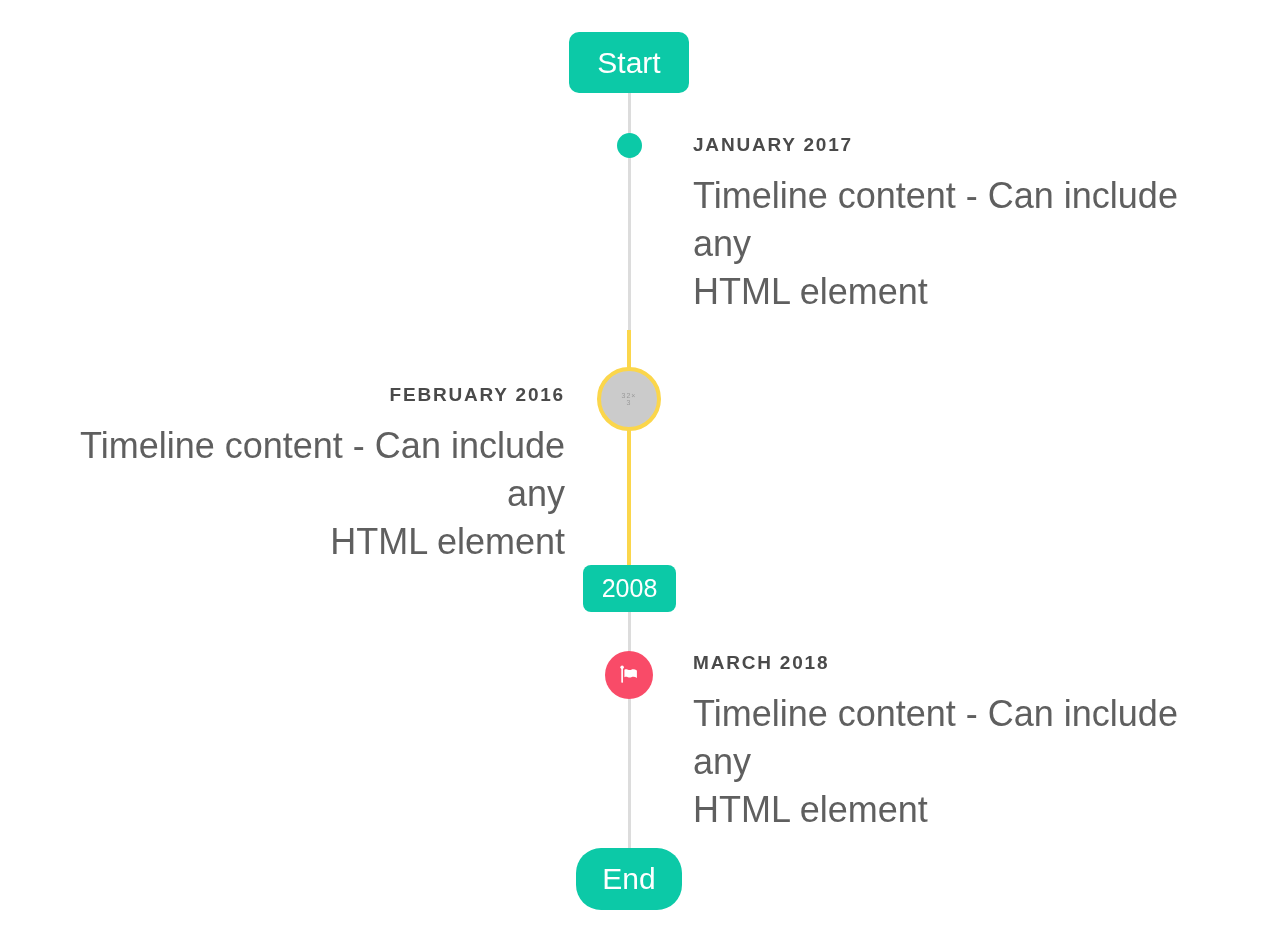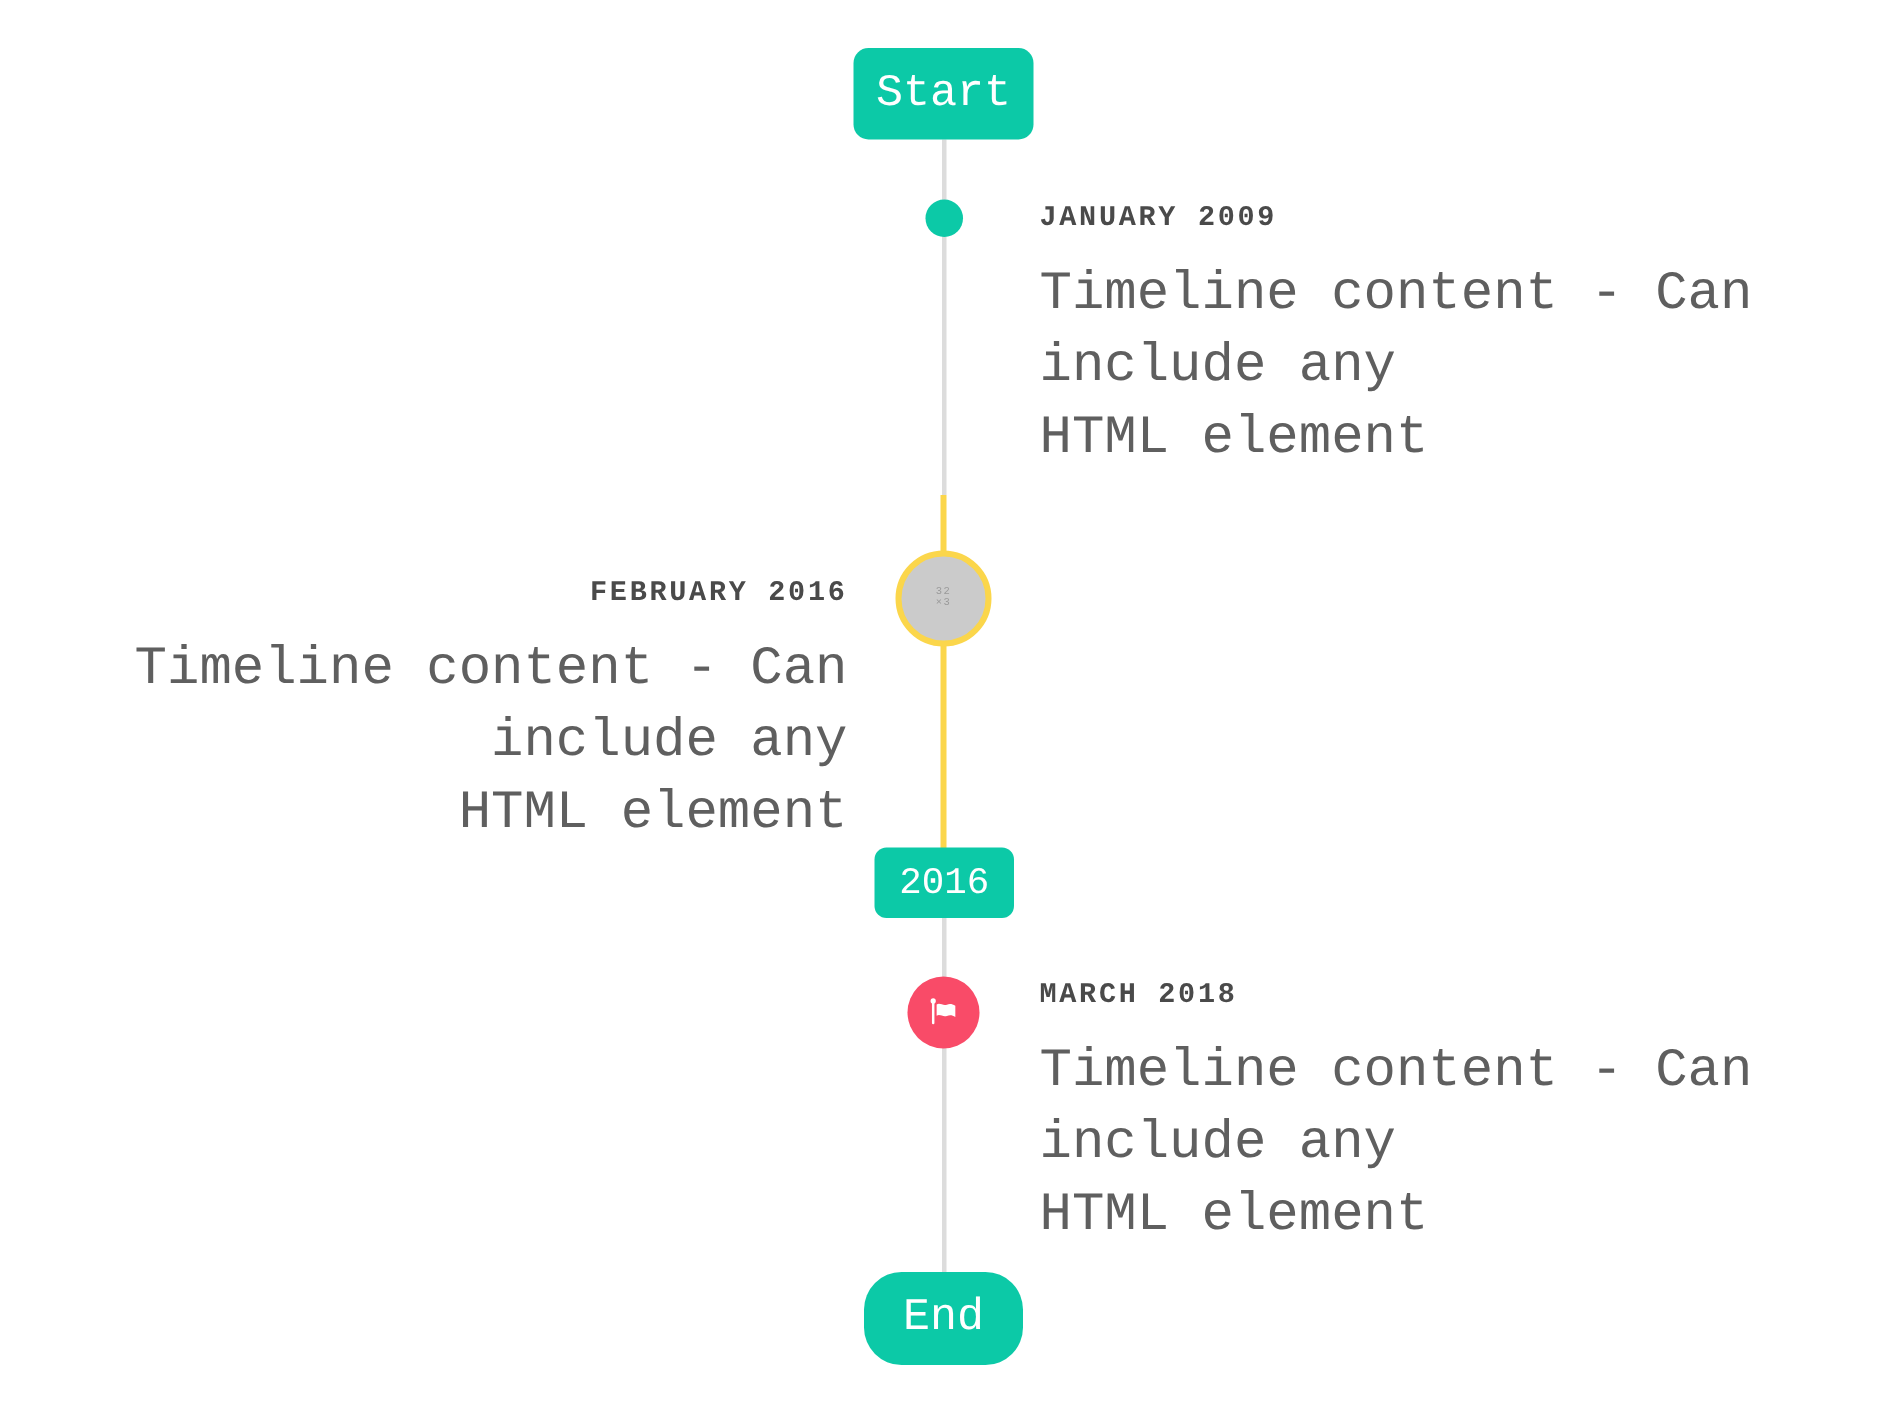--- a/index.html
+++ b/index.html
@@ -3,21 +3,21 @@
 <meta charset="utf-8">
 <style>
   :root{
     --teal:#0cc9a7; --yellow:#fbd64b; --red:#f94b68;
     --line-gray:#dcdcdc; --marker-gray:#cbcbcb;
     --title-text:#4a4a4a; --body-text:#5f5f5f;
   }
   html,body{margin:0;padding:0;background:#fff;}
   .canvas{
     position:relative;width:1268px;height:938px;background:#ffffff;
-    font-family:Liberation Mono, monospace;overflow:hidden;
+    font-family:Liberation Sans, sans-serif;overflow:hidden;
   }
   .line{position:absolute;}
   .seg-gray-top{left:628px;top:93px;width:3px;height:237px;background:var(--line-gray);}
   .seg-yellow{left:627px;top:330px;width:4px;height:236px;background:var(--yellow);}
   .seg-gray-bottom{left:628px;top:612px;width:3px;height:237px;background:var(--line-gray);}
 
   .btn{
     position:absolute;display:flex;align-items:center;justify-content:center;
     background:var(--teal);color:#ffffff;border-radius:10px;cursor:pointer;
   }
@@ -59,40 +59,40 @@
 
   <div class="line seg-gray-top"></div>
   <div class="line seg-yellow"></div>
   <div class="line seg-gray-bottom"></div>
 
   <div class="btn btn-start">Start</div>
 
   <div class="marker marker-dot"></div>
 
   <section class="entry entry-right e1">
-    <h3>JANUARY 2009</h3>
+    <h3>JANUARY 2017</h3>
     <p class="content">
       <span>Timeline content - Can include any</span>
       <span>HTML element</span>
     </p>
   </section>
 
   <div class="marker marker-img">
     <span class="broken-img">32×3</span>
   </div>
 
   <section class="entry entry-left e2">
     <h3>FEBRUARY 2016</h3>
     <p class="content">
       <span>Timeline content - Can include any</span>
       <span>HTML element</span>
     </p>
   </section>
 
-  <div class="year-badge">2016</div>
+  <div class="year-badge">2008</div>
 
   <div class="marker marker-flag">
     <svg width="22" height="22" viewBox="0 0 24 24" fill="#ffffff" aria-hidden="true">
       <circle cx="4.5" cy="3.6" r="1.9"></circle>
       <rect x="3.6" y="3.6" width="1.8" height="17" rx="0.9"></rect>
       <path d="M7 6.2 C9.5 4.6 11.5 7.4 14.5 6.3 C16.5 5.5 18.5 5.8 20.6 7.1 L20.6 15.2 C18.5 13.9 16.5 13.7 14.5 14.5 C11.5 15.6 9.5 12.8 7 14.4 Z"></path>
     </svg>
   </div>
 
   <section class="entry entry-right e3">

